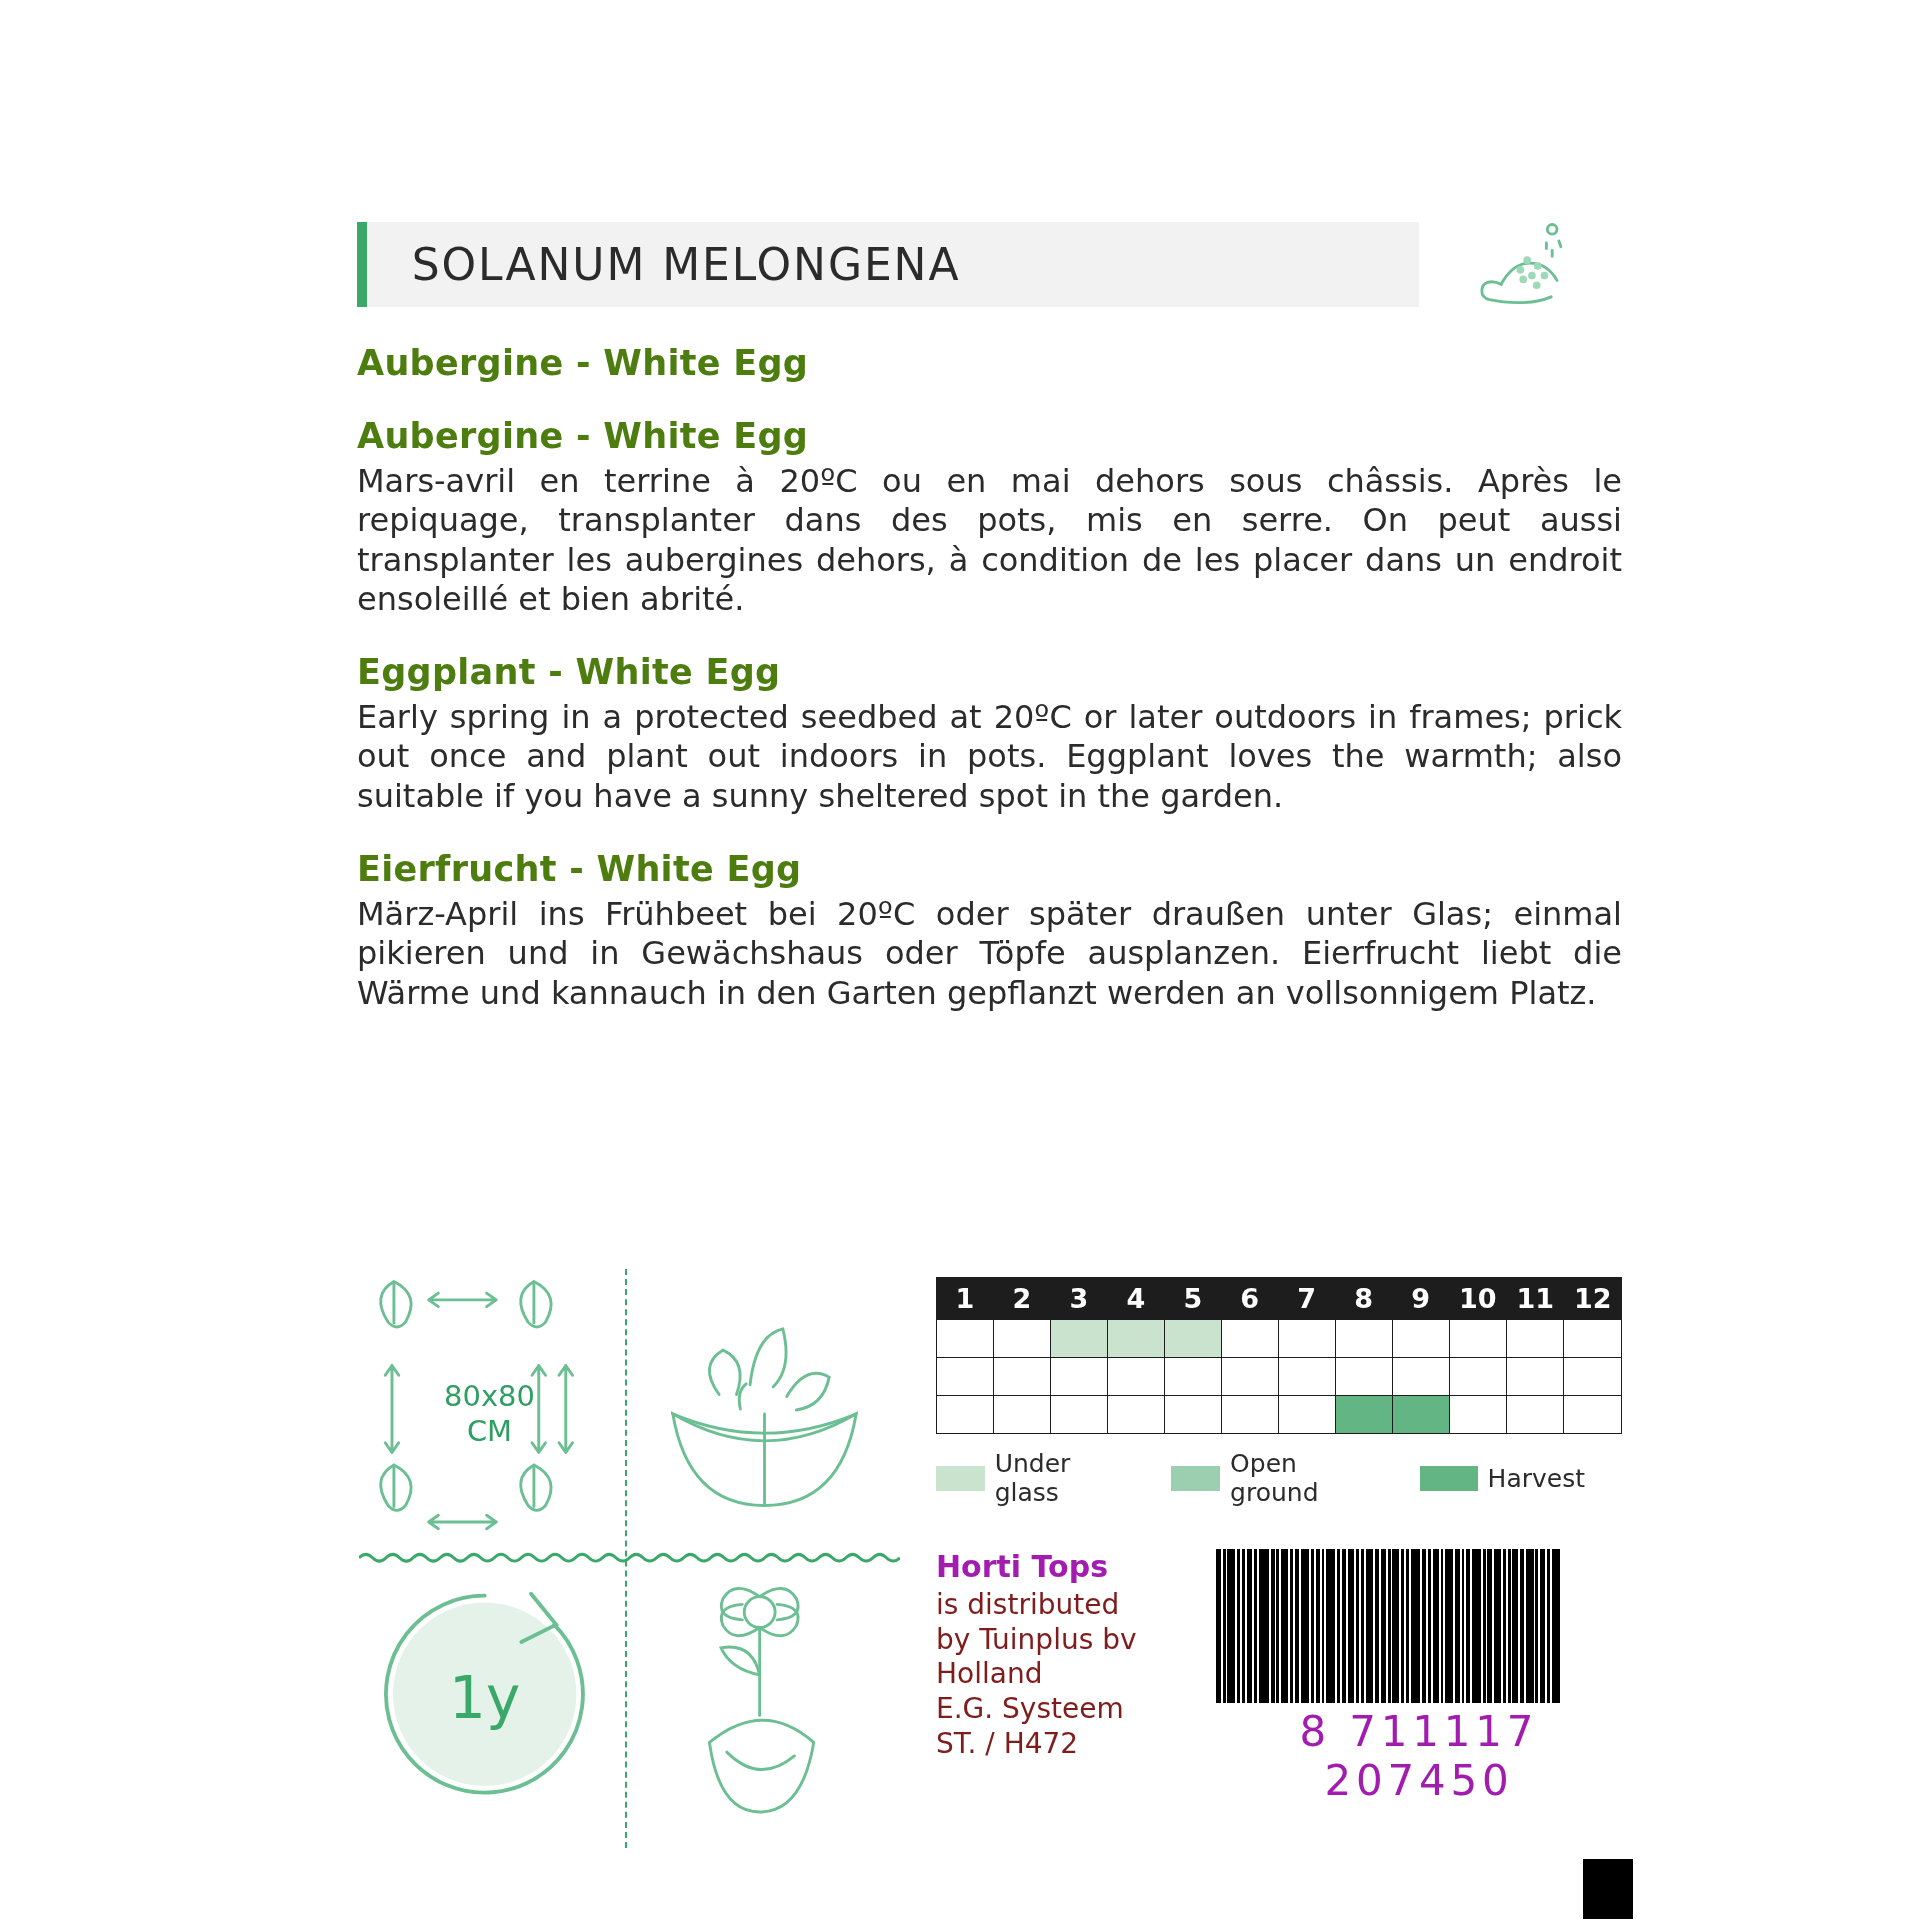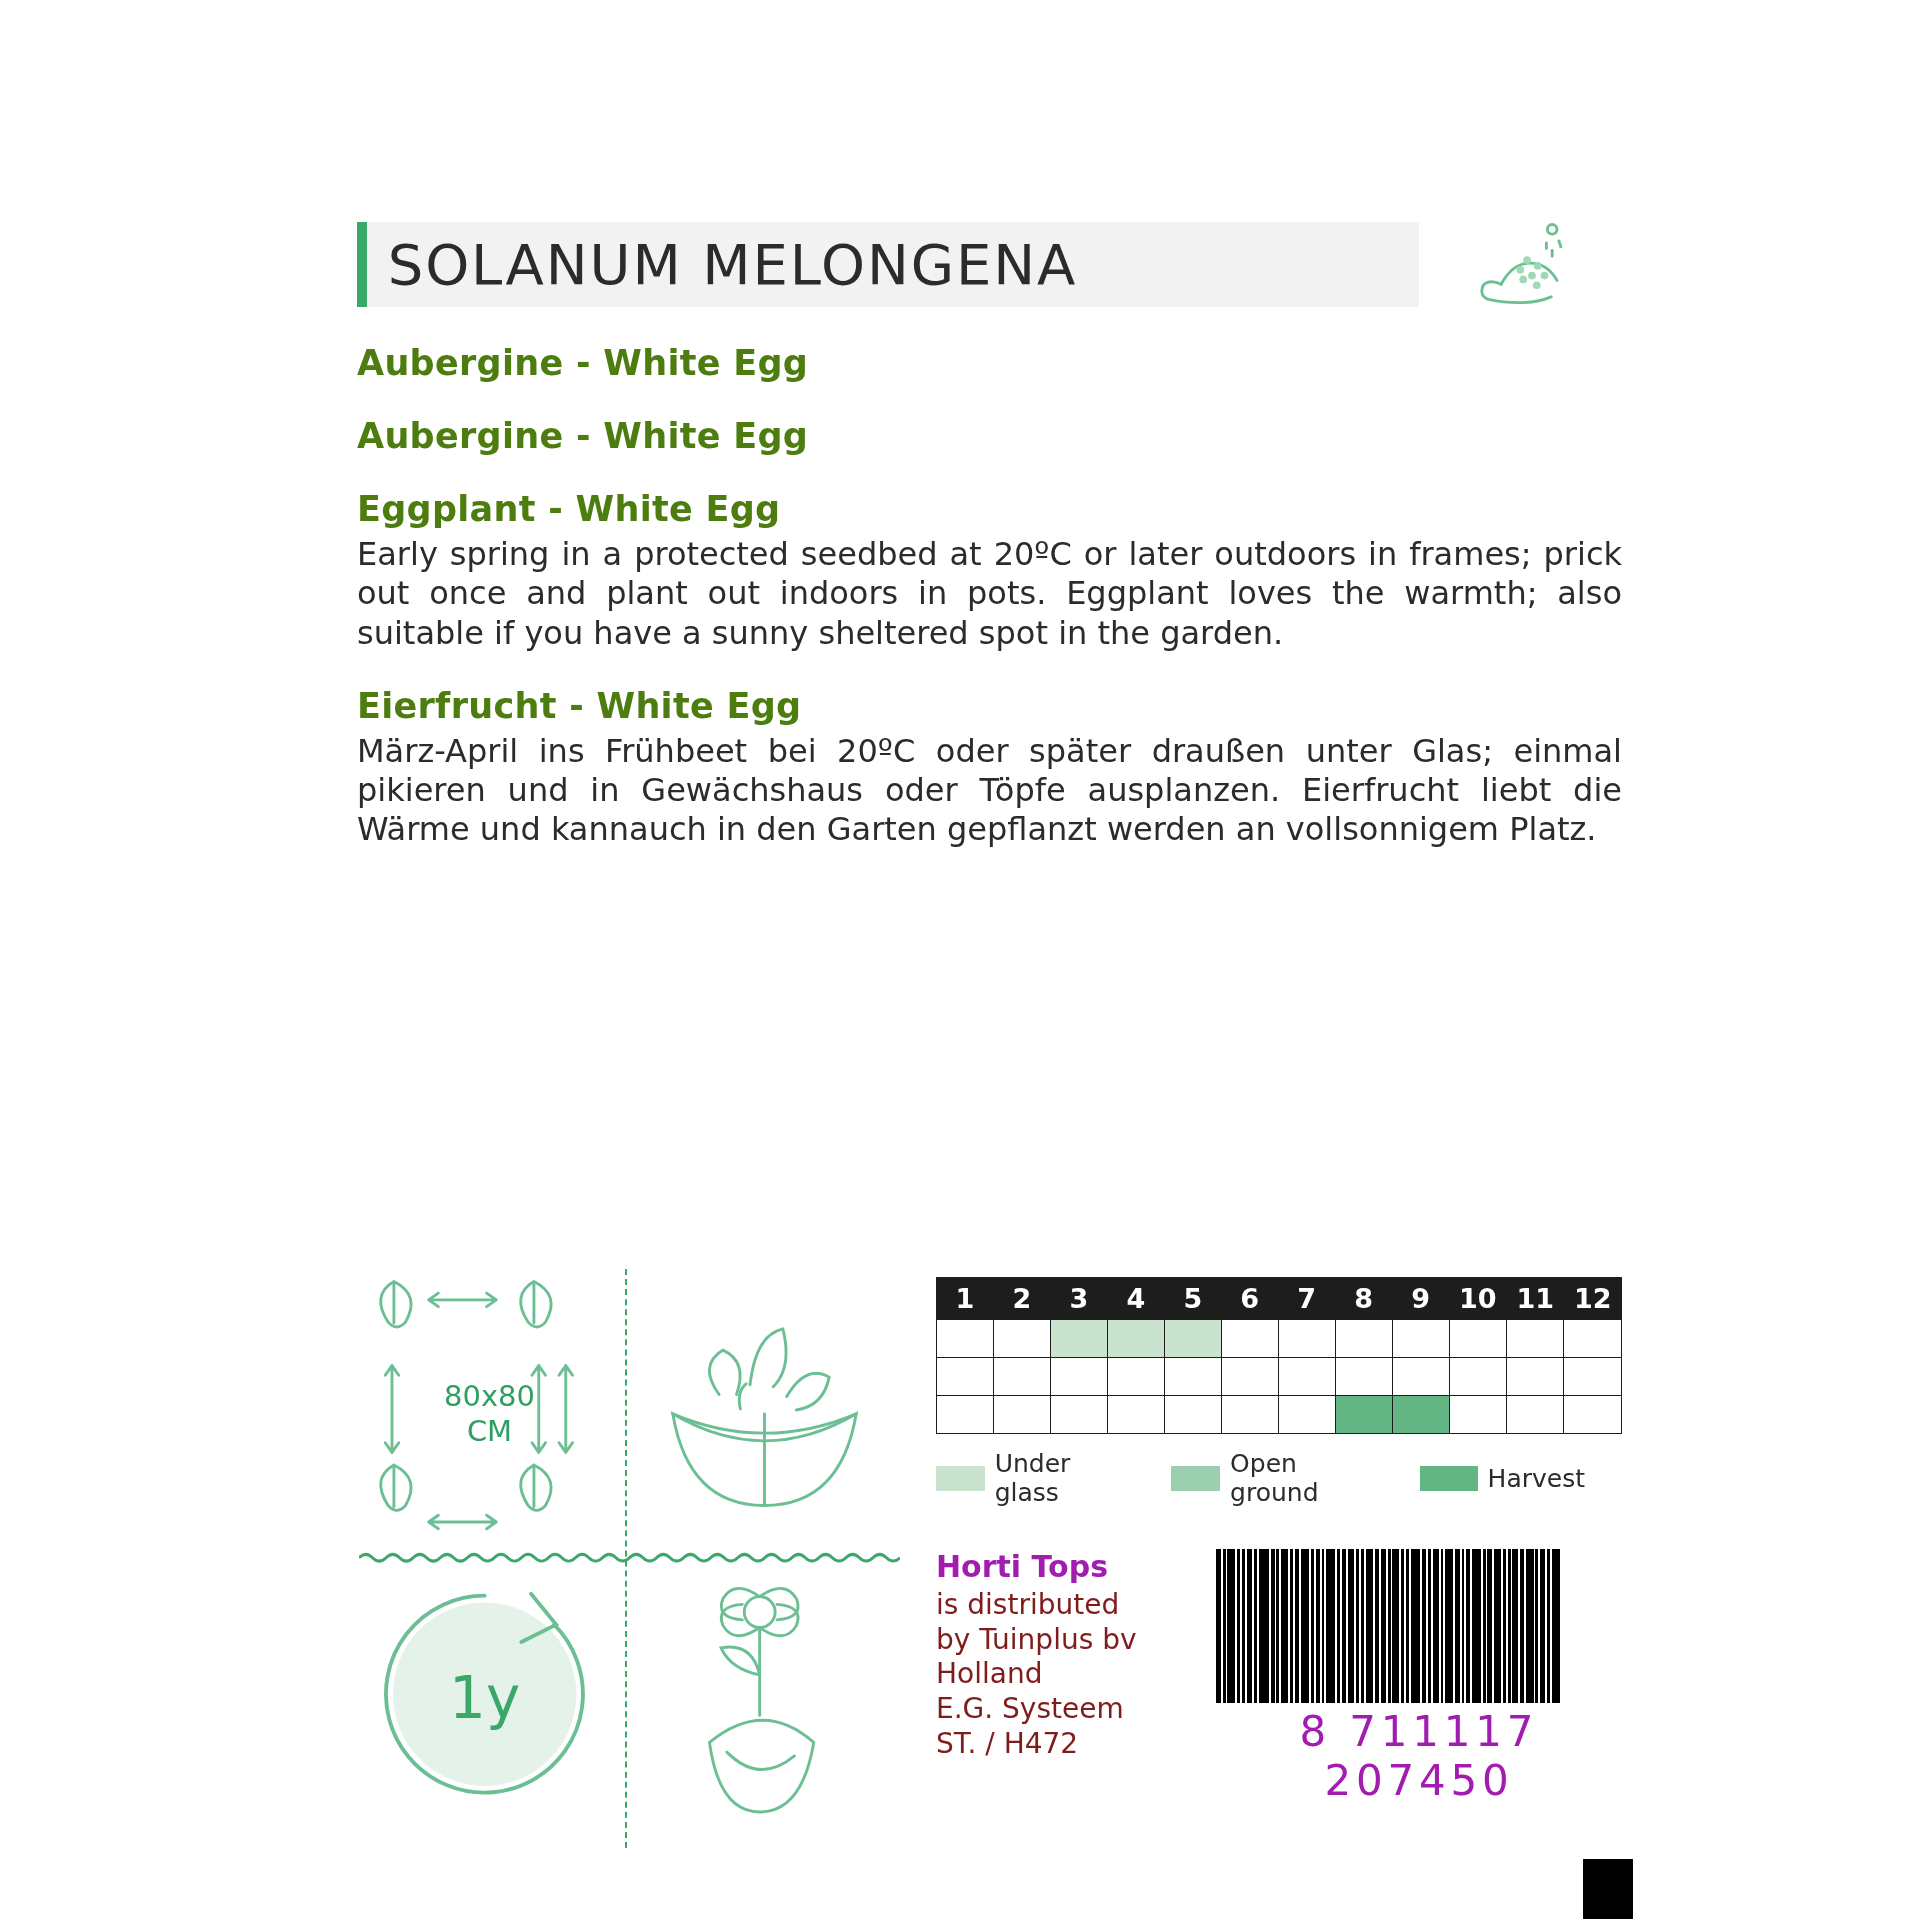--- a/index.html
+++ b/index.html
@@ -37,24 +37,24 @@
     align-items: center;
   }
   .title-bar .accent {
     width: 9.7px;
     height: 85px;
     background: #3aa869;
     flex: 0 0 auto;
   }
   .title-text {
     font-family: "DejaVu Sans", sans-serif;
-    font-size: 56px;
+    font-size: 44px;
     letter-spacing: 1.9px;
     color: #2b2b2b;
-    padding-left: 21px;
+    padding-left: 45px;
     font-weight: 400;
   }
   .hand-icon {
     position: absolute;
     right: 29px;
     top: 0px;
     width: 126px;
     height: 106px;
   }
   
@@ -248,20 +248,21 @@
       </svg>
     </div>
   </div>
 
   <div class="block first">
     <h2>Aubergine - White Egg</h2>
   </div>
 
   <div class="block">
     <h2>Aubergine - White Egg</h2>
+    <p>Mars-avril en terrine à 20ºC ou en mai dehors sous châssis. Après le repiquage, transplanter dans des pots, mis en serre. On peut aussi transplanter les aubergines dehors, à condition de les placer dans un endroit ensoleillé et bien abrité.</p>
   </div>
 
   <div class="block">
     <h2>Eggplant - White Egg</h2>
     <p>Early spring in a protected seedbed at 20ºC or later outdoors in frames; prick out once and plant out indoors in pots. Eggplant loves the warmth; also suitable if you have a sunny sheltered spot in the garden.</p>
   </div>
 
   <div class="block">
     <h2>Eierfrucht - White Egg</h2>
     <p>März-April ins Frühbeet bei 20ºC oder später draußen unter Glas; einmal pikieren und in Gewächshaus oder Töpfe ausplanzen. Eierfrucht liebt die Wärme und kannauch in den Garten gepflanzt werden an vollsonnigem Platz.</p>

